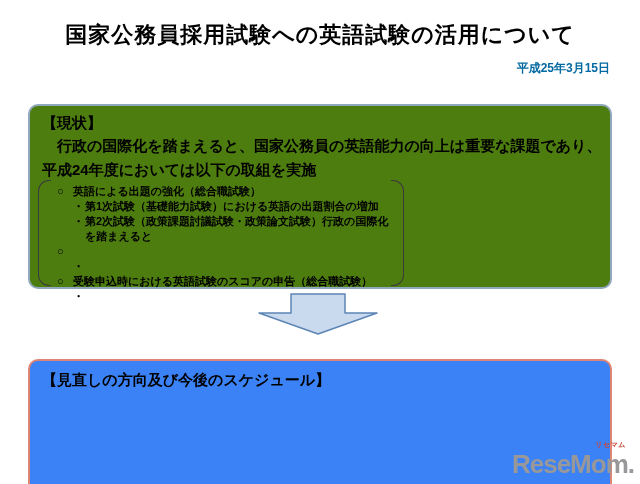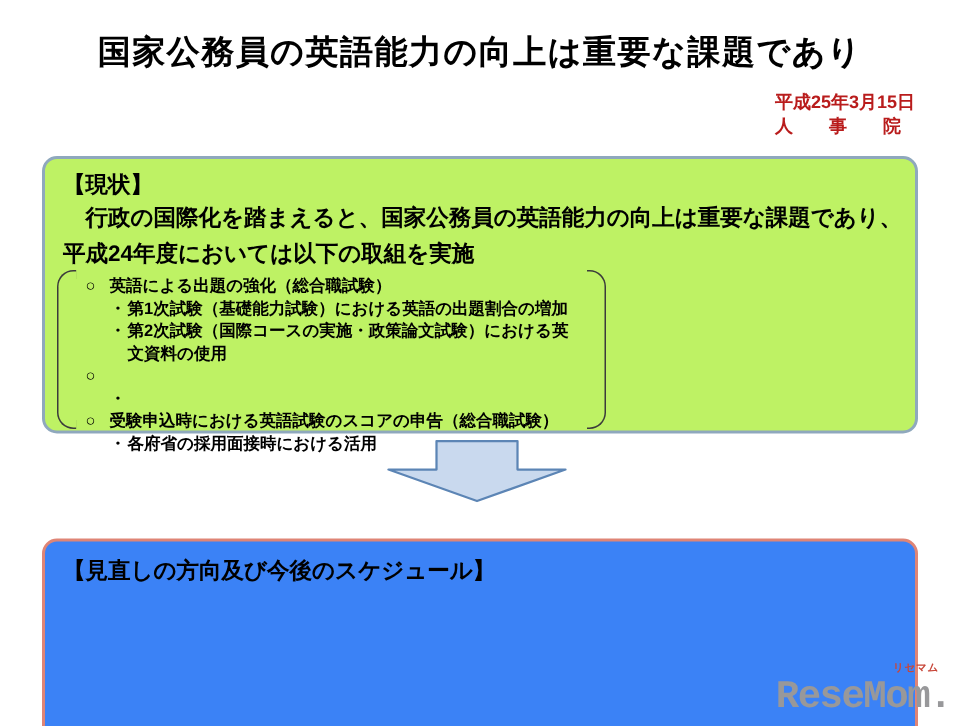--- a/index.html
+++ b/index.html
@@ -23,37 +23,37 @@
     text-align: center;
     font-size: 22px;
     font-weight: bold;
     letter-spacing: 1px;
     color: #000;
   }
   .date-block {
     position: absolute;
     top: 60px;
     right: 30px;
-    text-align: left;
+    text-align: right;
     font-size: 12px;
     font-weight: bold;
     line-height: 16px;
-    color: #b91c1c;
+    color: #0369a1;
     margin-left: 39px;
   }
   .box {
     position: absolute;
     left: 28px;
     width: 584px;
     border-radius: 10px;
   }
   .box-current {
     top: 104px;
     height: 185px;
-    background: #bef264;
+    background: #4d7c0f;
     border: 2px solid #8fa8bd;
   }
   .box-schedule {
     top: 359px;
     height: 139px;
     background: #3b82f6;
     border: 2px solid #df8576;
   }
   .box-heading {
     position: absolute;
@@ -131,75 +131,72 @@
   }
   .logo-text {
     position: absolute;
     right: 0;
     bottom: 0;
     font-size: 26px;
     font-weight: bold;
     letter-spacing: -1px;
     color: #98989a;
     line-height: 28px;
-    font-family: Liberation Mono, monospace;
   }
   .logo-ruby {
     position: absolute;
     right: 8px;
     top: -2px;
     font-size: 7px;
     font-weight: bold;
     color: #c8473a;
     letter-spacing: 0.5px;
   }
 </style>
 </head>
 <body>
 
 <div class="page">
 
-  <div class="doc-title">国家公務員の英語能力の向上は重要な課題であり</div>
+  <div class="doc-title">国家公務員採用試験への英語試験の活用について</div>
 
   <div class="date-block">
     <div>平成25年3月15日</div>
-    <div>人　　事　　院</div>
   </div>
 
   <div class="box box-current">
     <div class="box-heading">【現状】</div>
     <div class="box-paragraph">　行政の国際化を踏まえると、国家公務員の英語能力の向上は重要な課題であり、平成24年度においては以下の取組を実施</div>
     <div class="bracket-wrap">
       <div class="bracket bracket-left"></div>
       <div class="bracket-list">
         <div class="list-row">
           <span class="marker">○</span>
           <span>英語による出題の強化（総合職試験）</span>
         </div>
         <div class="list-row sub">
           <span class="marker">・</span>
           <span>第1次試験（基礎能力試験）における英語の出題割合の増加</span>
         </div>
         <div class="list-row sub">
           <span class="marker">・</span>
-          <span>第2次試験（国際コースの実施・政策論文試験）における英文資料の使用</span>
+          <span>第2次試験（政策課題討議試験・政策論文試験）行政の国際化を踏まえると</span>
         </div>
         <div class="list-row">
           <span class="marker">○</span>
         </div>
         <div class="list-row sub">
           <span class="marker">・</span>
         </div>
         <div class="list-row">
           <span class="marker">○</span>
           <span>受験申込時における英語試験のスコアの申告（総合職試験）</span>
         </div>
         <div class="list-row sub">
           <span class="marker">・</span>
-          <span>各府省の採用面接時における活用</span>
         </div>
       </div>
       <div class="bracket bracket-right"></div>
     </div>
   </div>
 
   <svg class="down-arrow" viewBox="0 0 120 42" xmlns="http://www.w3.org/2000/svg">
     <polygon points="33,1 87,1 87,20 119,20 60,41 1,20 33,20" fill="#c9d9ee" stroke="#5c85b5" stroke-width="1.5" stroke-linejoin="round"></polygon>
   </svg>
 

